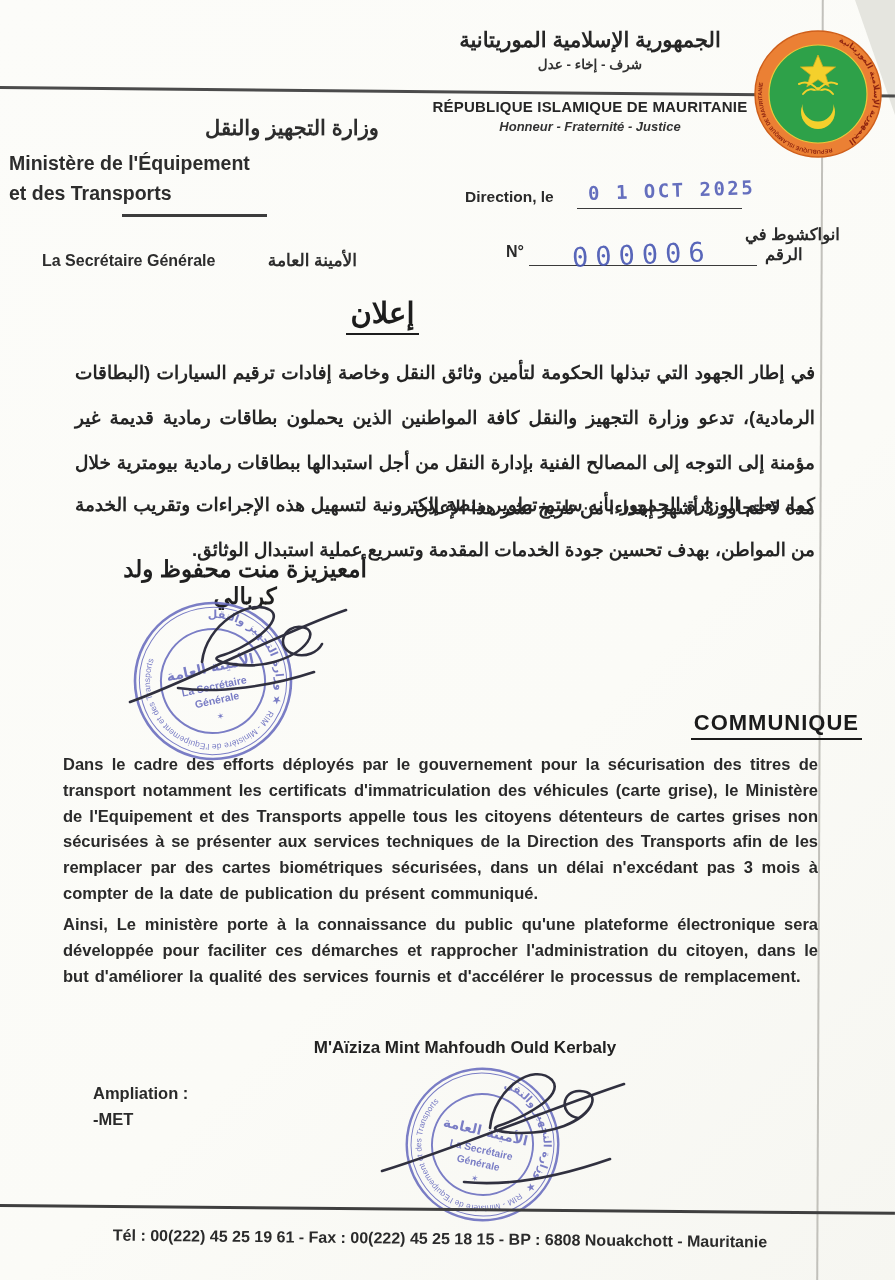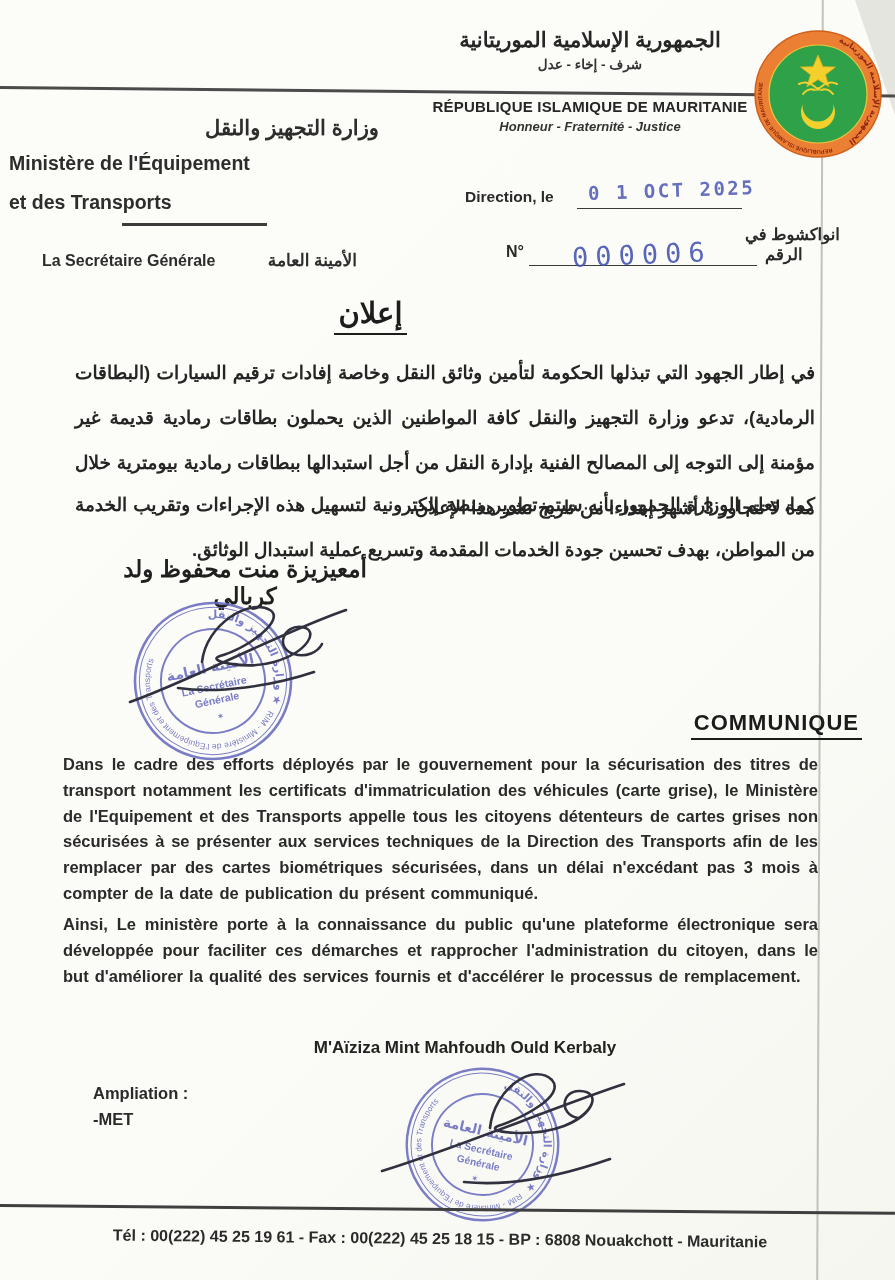--- a/index.html
+++ b/index.html
@@ -19,34 +19,34 @@
   .corner-shade{right:0;top:0;width:0;height:0;border-top:115px solid #dcdbd4;border-left:40px solid transparent;opacity:.7;}
   .header-center{left:425px;top:28px;width:330px;text-align:center;}
   .country-ar{font-size:21px;font-weight:bold;direction:rtl;color:#262626;}
   .motto-ar{font-size:13.5px;font-weight:600;direction:rtl;margin-top:4px;color:#333;}
   .country-fr{font-size:15px;font-weight:bold;margin-top:26px;letter-spacing:.2px;color:#262626;}
   .motto-fr{font-size:13px;font-weight:600;margin-top:4px;color:#333;font-style:italic;}
   
   .ministry{left:9px;top:116px;width:370px;}
   .ministry-ar{font-size:21px;font-weight:bold;direction:rtl;color:#2d2d2d;}
   .ministry-fr1{font-size:19.5px;font-weight:bold;margin-top:12px;color:#2d2d2d;}
-  .ministry-fr2{font-size:19.5px;font-weight:bold;margin-top:16px;color:#2d2d2d;}
+  .ministry-fr2{font-size:19.5px;font-weight:bold;margin-top:7px;color:#2d2d2d;}
   .ministry-underline{width:145px;height:2.5px;background:#3c3c3c;margin:9px auto 0;}
   .office-row{left:42px;top:250px;width:315px;display:flex;justify-content:space-between;align-items:baseline;}
   .office-fr{font-size:16px;font-weight:bold;color:#2d2d2d;}
   .office-ar{font-size:17px;font-weight:bold;direction:rtl;color:#2d2d2d;}
   
   .ref-label{font-size:15.5px;font-weight:bold;color:#2a2a2a;}
   .ref-line{border-bottom:1.6px solid #3a3a3a;}
   .ref-ar{font-size:16.5px;font-weight:bold;direction:rtl;color:#2a2a2a;}
   .stamp-ink{font-family:"DejaVu Sans Mono",monospace;color:#5560b8;opacity:.9;}
   .date-ink{left:588px;top:179px;font-size:19px;font-weight:bold;letter-spacing:2.5px;transform:rotate(-2deg);}
   .num-ink{left:572px;top:239px;font-size:27px;letter-spacing:7px;color:#4756b3;transform:rotate(-2.5deg);}
   
-  .annc-title{left:0;top:296px;width:741px;text-align:center;direction:rtl;}
+  .annc-title{left:12px;top:296px;width:741px;text-align:center;direction:rtl;}
   .annc-title span{display:inline-block;font-size:29px;font-weight:bold;color:#1d1d1d;border-bottom:2.5px solid #1d1d1d;padding:0 5px 3px;}
   .ar-para{direction:rtl;text-align:justify;font-size:18.5px;font-weight:600;line-height:45px;color:#252525;}
   .ar-para1{left:75px;top:350px;width:740px;}
   .ar-para2{left:75px;top:482px;width:740px;}
   .signer-ar{left:90px;top:556px;width:310px;text-align:center;direction:rtl;font-size:23px;font-weight:bold;color:#1f1f1f;}
   
   .comm-title{left:0;top:710px;width:862px;text-align:right;}
   .comm-title span{display:inline-block;font-size:22px;font-weight:bold;letter-spacing:1px;color:#1b1b1b;border-bottom:2.5px solid #1b1b1b;padding:0 3px 2px;}
   .fr-para{text-align:justify;font-size:16.5px;font-weight:bold;line-height:25.8px;color:#2a2a2a;word-spacing:1.5px;}
   .fr-para1{left:63px;top:752px;width:755px;}

